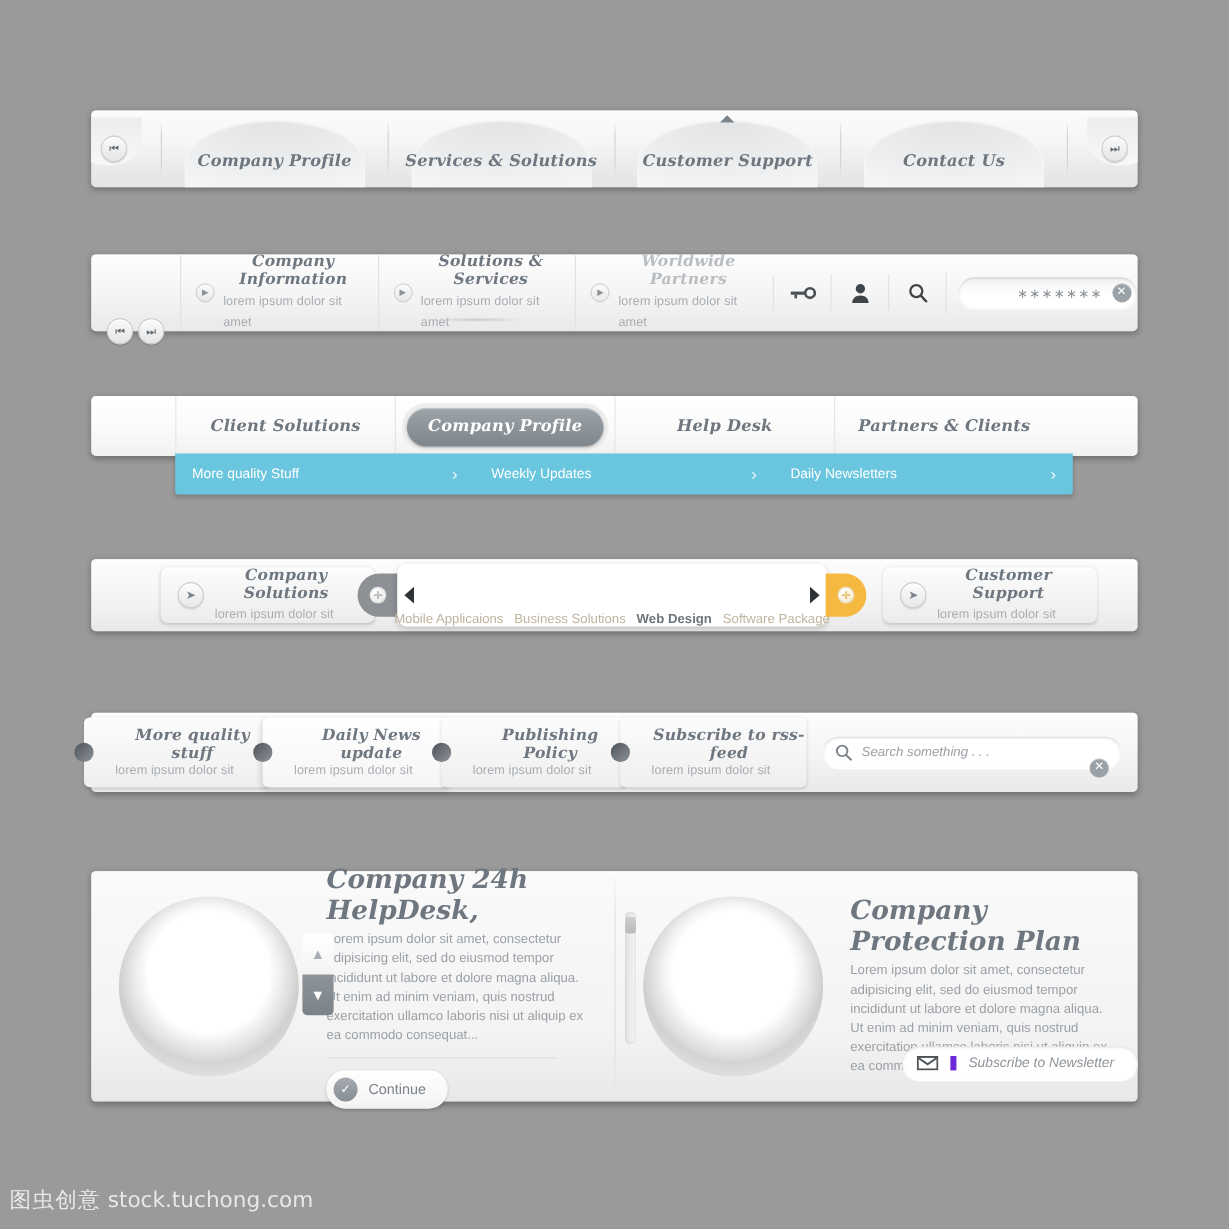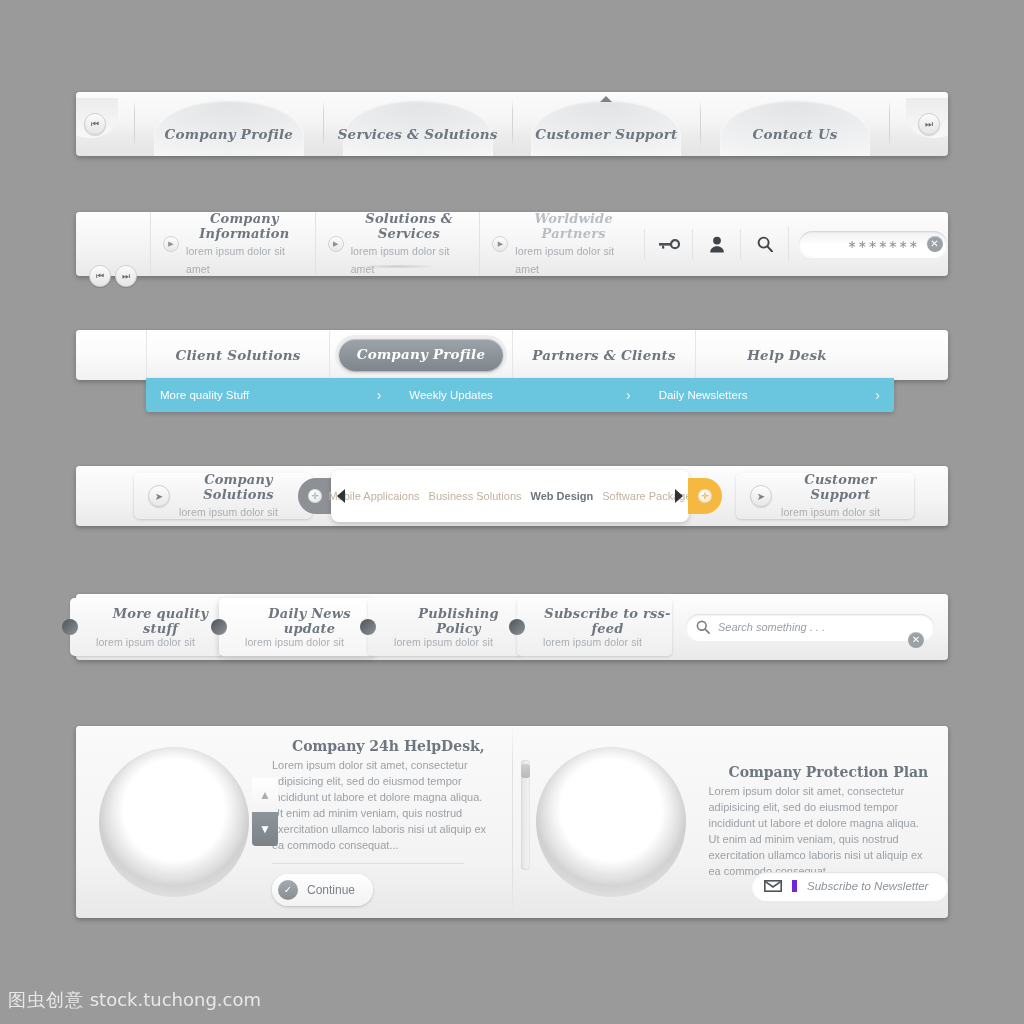--- a/index.html
+++ b/index.html
@@ -118,21 +118,21 @@
     box-shadow: 0 1px 3px rgba(0,0,0,.16), inset 0 1px 0 #fff;
     display:flex; align-items:center; gap:9px; padding:0 14px;
   }
   .ocircle { width:22px;height:22px;border-radius:50%;
              background: linear-gradient(180deg,#fdfdfd,#e7e7e7); border:1px solid #cdcdcd;
              box-shadow: inset 0 1px 0 #fff, 0 1px 1px rgba(0,0,0,.12);
              display:flex; align-items:center; justify-content:center; font-size:10px; color:#79818a; flex:none; }
   .b4center {
     position:absolute; left:255px; top:4px; width:358px; height:52px; border-radius:8px;
     background:#fff; box-shadow: 0 2px 5px rgba(0,0,0,.18), inset 0 1px 0 #fff;
-    display:flex; align-items:center; justify-content:center; gap:9px; padding:0 16px;
+    display:flex; align-items:flex-end; justify-content:center; gap:9px; padding:0 16px;
   }
   .tag { font-size:11px; color:#c0b39d; white-space:nowrap; }
   .tag.on { color:#6d757c; font-weight:bold; }
   .arrL, .arrR { position:absolute; top:50%; transform:translateY(-50%);
     width:0;height:0;border-top:7px solid transparent;border-bottom:7px solid transparent; }
   .arrL { left:6px; border-right:8px solid #2f3338; }
   .arrR { right:6px; border-left:8px solid #2f3338; }
   .wedge { position:absolute; top:12px; width:34px; height:36px; display:flex; align-items:center;
            justify-content:center; }
   .wedge .dot { width:14px;height:14px;border-radius:50%;
@@ -164,22 +164,22 @@
   #bottom { left:76px; top:726px; width:872px; height:192px; display:flex;
             background: linear-gradient(180deg,#fafafa 0%,#f3f3f3 70%,#e8e8e8 100%); }
   .half { position:relative; flex:1; display:flex; align-items:center; }
   .vdiv { width:1px; background:linear-gradient(180deg,rgba(0,0,0,0),#e0e0e0 20%,#e0e0e0 80%,rgba(0,0,0,0)); }
   .artwrap { position:relative; width:196px; height:170px; flex:none; display:flex;
              align-items:center; justify-content:center; }
   .ring { position:absolute; width:150px; height:150px; border-radius:50%;
           background: radial-gradient(circle at 50% 42%, #ffffff 44%, #e7e7e7 56%, #d9d9d9 66%, #efefef 74%, #f6f6f6 84%, #fafafa 100%);
           box-shadow: inset 0 -6px 14px rgba(0,0,0,.10); }
   .copy { flex:1; padding-right:16px; }
-  .h-title { font-family:"DejaVu Serif", serif; font-weight:bold;
-             color:#6e7780; font-size:14px; margin-bottom:4px;margin-left:20px; }
+  .h-title { font-family:"DejaVu Serif", serif; font-style:italic; font-weight:bold;
+             color:#6e7780; font-size:22px; margin-bottom:4px; }
   .h-body { font-size:11px; color:#9ba1a7; line-height:1.45; }
   .rule { height:1px; background:#e0e0e0; margin:9px 0 10px 0; width:86%; }
   .contbtn { display:inline-flex; align-items:center; gap:9px; padding:6px 18px 6px 6px;
              border-radius:16px; background: linear-gradient(180deg,#ffffff,#f2f2f2);
              box-shadow: 0 1px 3px rgba(0,0,0,.2), inset 0 1px 0 #fff; font-size:12px; color:#7b828a; }
   .ckcircle { width:20px;height:20px;border-radius:50%;
               background: linear-gradient(180deg,#a5abb0,#868d93); color:#fff; font-size:10px;
               display:flex;align-items:center;justify-content:center; }
   .scrollers { position:absolute; left:176px; top:52px; width:26px; }
   .sc { width:26px; height:34px; display:flex; align-items:center; justify-content:center; font-size:12px; }
@@ -308,24 +308,24 @@
 
   <div class="panel" id="bar3">
     <div class="b3pad"></div>
     <div class="b3cell">
       <span class="script">Client Solutions</span>
     </div>
     <div class="b3cell act">
       <span class="b3btn script" style="color:#fff;">Company Profile</span>
     </div>
     <div class="b3cell">
+      <span class="script">Help Desk</span>
+    </div>
+    <div class="b3cell">
       <span class="script">Partners &amp; Clients</span>
-    </div>
-    <div class="b3cell">
-      <span class="script">Help Desk</span>
     </div>
     <div class="b3pad"></div>
   </div>
 
   <div id="bar3sub">
     <div class="b3scell">
       <span>More quality Stuff</span>
       <span class="chev">›</span>
     </div>
     <div class="b3scell">

